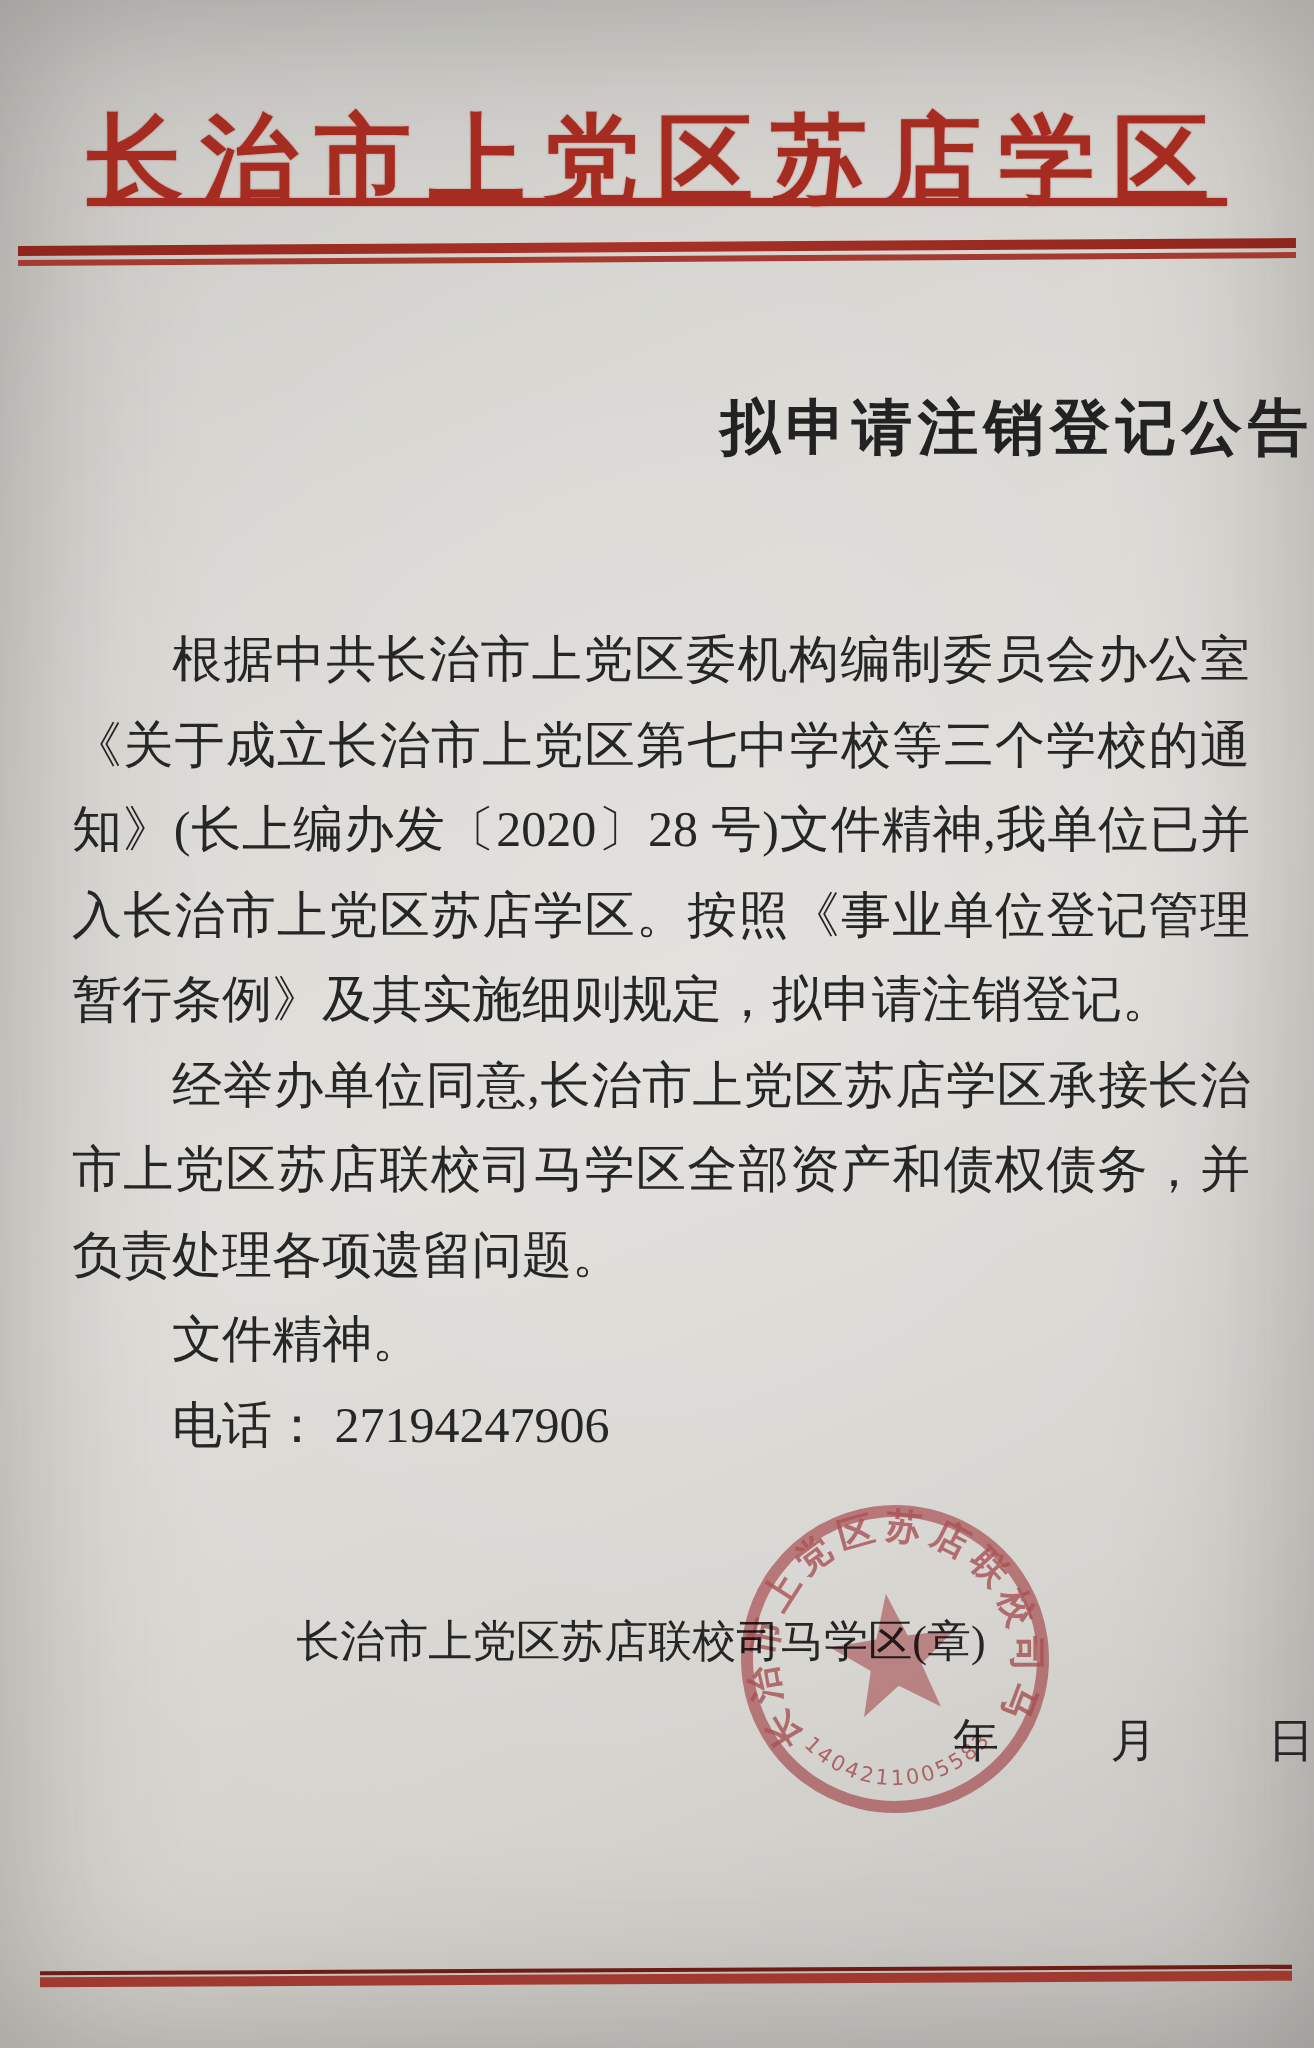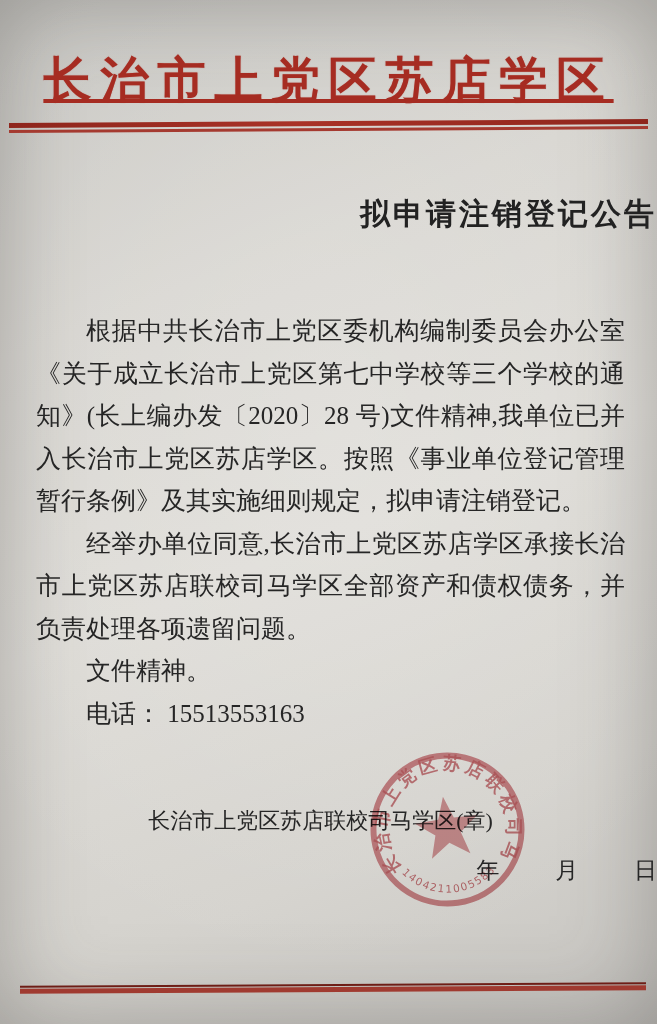--- a/index.html
+++ b/index.html
@@ -81,21 +81,21 @@
       <div class="gap"></div>
       <div class="thin"></div>
   </div>
 
   <div class="doc-title">拟申请注销登记公告</div>
 
   <div class="body-text">
     <p>根据中共长治市上党区委机构编制委员会办公室《关于成立长治市上党区第七中学校等三个学校的通知》(长上编办发〔2020〕28 号)文件精神,我单位已并入长治市上党区苏店学区。按照《事业单位登记管理暂行条例》及其实施细则规定，拟申请注销登记。</p>
     <p>经举办单位同意,长治市上党区苏店学区承接长治市上党区苏店联校司马学区全部资产和债权债务，并负责处理各项遗留问题。</p>
     <p>文件精神。</p>
-    <p>电话： 15513553163</p>
+    <p>电话： 27194247906</p>
   </div>
 
   <div class="sign-block">长治市上党区苏店联校司马学区(章)</div>
 
   <div class="date-line">
     <span class="y">年</span>
     <span class="m">月</span>
     <span class="d">日</span>
   </div>
 

